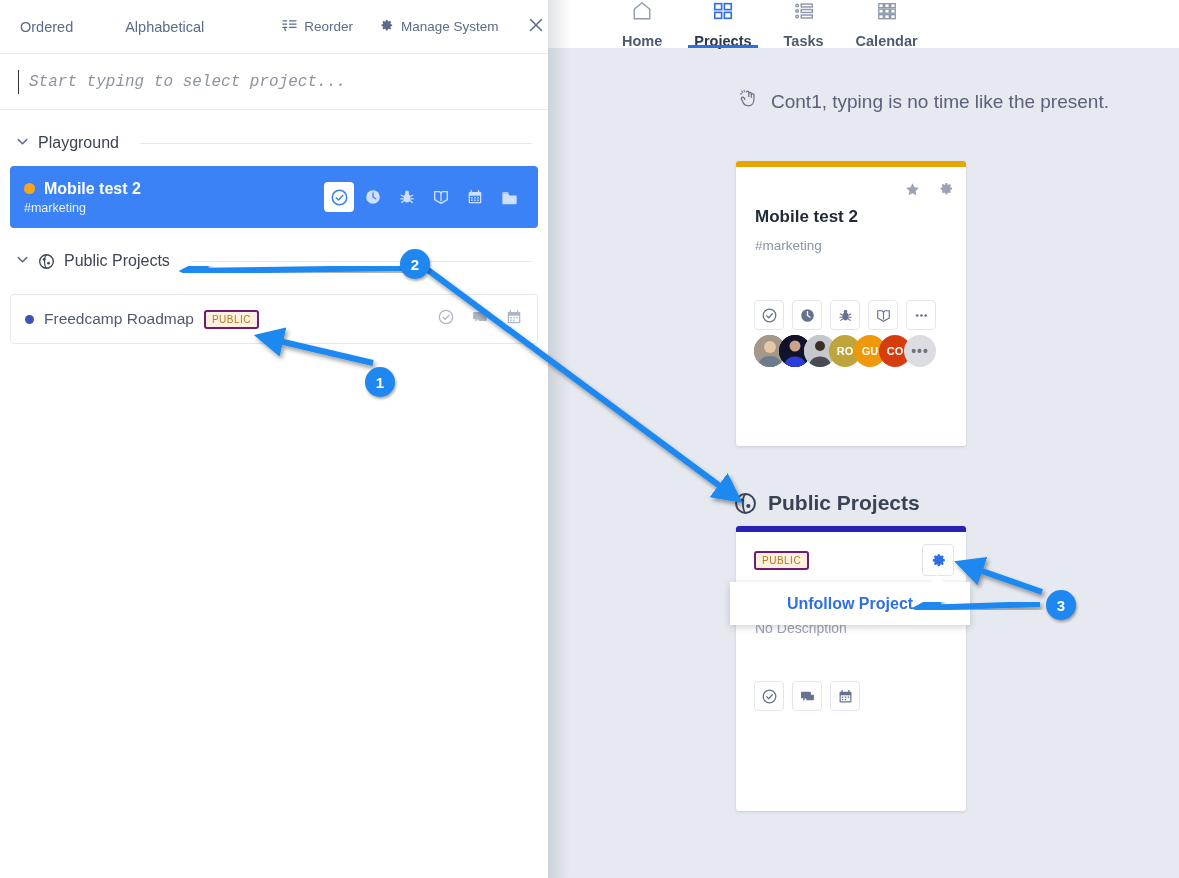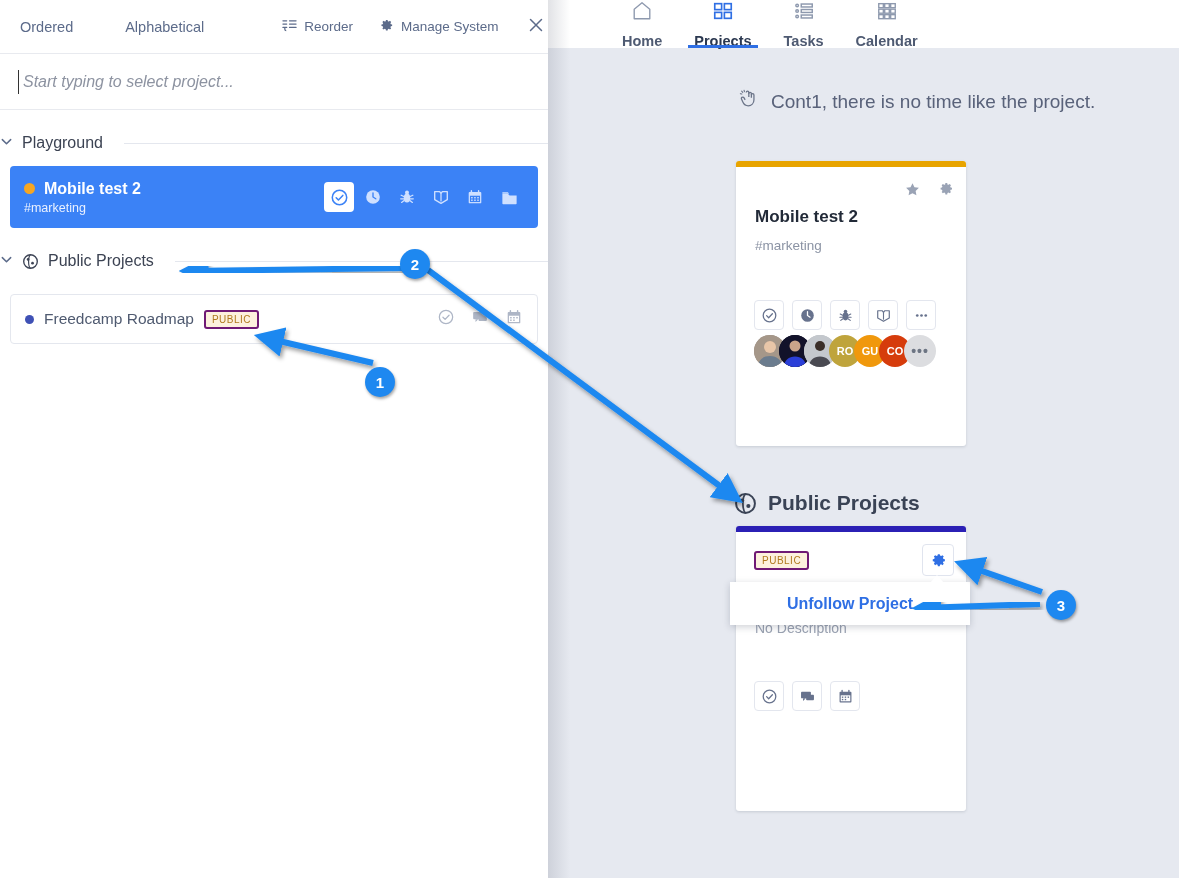--- a/index.html
+++ b/index.html
@@ -32,31 +32,31 @@
   .tb-tab.first{ margin-left:4px; }
   .tb-spacer{ flex:1; }
   .tb-action{
     display:flex; align-items:center; gap:7px; font-size:13.5px; color:#5c6b8a;
     margin-left:26px; cursor:pointer; white-space:nowrap;
   }
   .tb-close{ margin-left:28px; margin-right:4px; cursor:pointer; color:#5c6b8a; }
 
   .lp-search{
     height:56px; border-bottom:1px solid #e8eaef; display:flex; align-items:center;
-    padding:0 16px; position:relative;
+    padding:0 22px; position:relative;font-family:Liberation Mono, monospace;
   }
   .lp-search .caret{
     position:absolute; left:18px; top:16px; width:1px; height:24px; background:#333;
   }
   .lp-search .ph{
     font-style:italic; font-size:16px; color:#8d93a1; padding-left:7px;
   }
 
   .group-head{
-    display:flex; align-items:center; gap:9px; padding:0 0; height:46px;
+    display:flex; align-items:center; gap:9px; padding:0 16px; height:46px;
     margin-top:10px;
   }
   .group-head .chev{ color:#5c6b8a; font-size:13px; }
   .group-head .gtitle{ font-size:16px; color:#3c4353; white-space:nowrap; }
   .group-head .rule{ flex:1; height:1px; background:#e4e7ee; margin-left:12px; }
 
   .proj-row-selected{
     margin:0 10px; background:#3b82f6; border-radius:4px;
     height:62px; display:flex; align-items:center; padding:0 14px;
     color:#fff; position:relative;
@@ -412,21 +412,21 @@
     <span>
       <svg width="22" height="22" viewBox="0 0 24 24">
           <g fill="none" stroke="#6b7siz">
             <path d="M9 4.8c0-.8.6-1.4 1.4-1.4s1.4.6 1.4 1.4v5" stroke="#6b7488" stroke-width="1.4"></path>
             <path d="M11.8 6.2c0-.8.6-1.4 1.4-1.4s1.4.6 1.4 1.4v4.4" stroke="#6b7488" stroke-width="1.4"></path>
             <path d="M14.6 7.6c0-.8.6-1.4 1.4-1.4s1.4.6 1.4 1.4v5.2c0 4-2.8 6.6-6.2 6.6-3 0-4.8-1.6-5.8-3.8l-1.6-3.6c-.4-.9.1-1.8 1-2 .7-.2 1.4.1 1.8.8l1.2 2.2" stroke="#6b7488" stroke-width="1.4"></path>
           </g>
           <path d="M4 3.5l1.2 1.2M6.6 2.4l.4 1.6M2.6 6.2l1.6.4" stroke="#6b7488" stroke-width="1.2" stroke-linecap="round"></path>
         </svg>
     </span>
-    <span>Cont1, there is no time like the project.</span>
+    <span>Cont1, typing is no time like the present.</span>
   </div>
 
   <div class="card" id="card-mobile">
     <div class="card-topbar" style="background:#e8a400;"></div>
     <div class="card-tools">
       <span>
         <svg width="17" height="17" viewBox="0 0 20 20">
             <path d="M10 2.5l2.3 4.8 5.2.7-3.8 3.7.9 5.2-4.6-2.5-4.6 2.5.9-5.2L2.5 8l5.2-.7z" fill="#9aa3b5"></path>
           </svg>
       </span>

